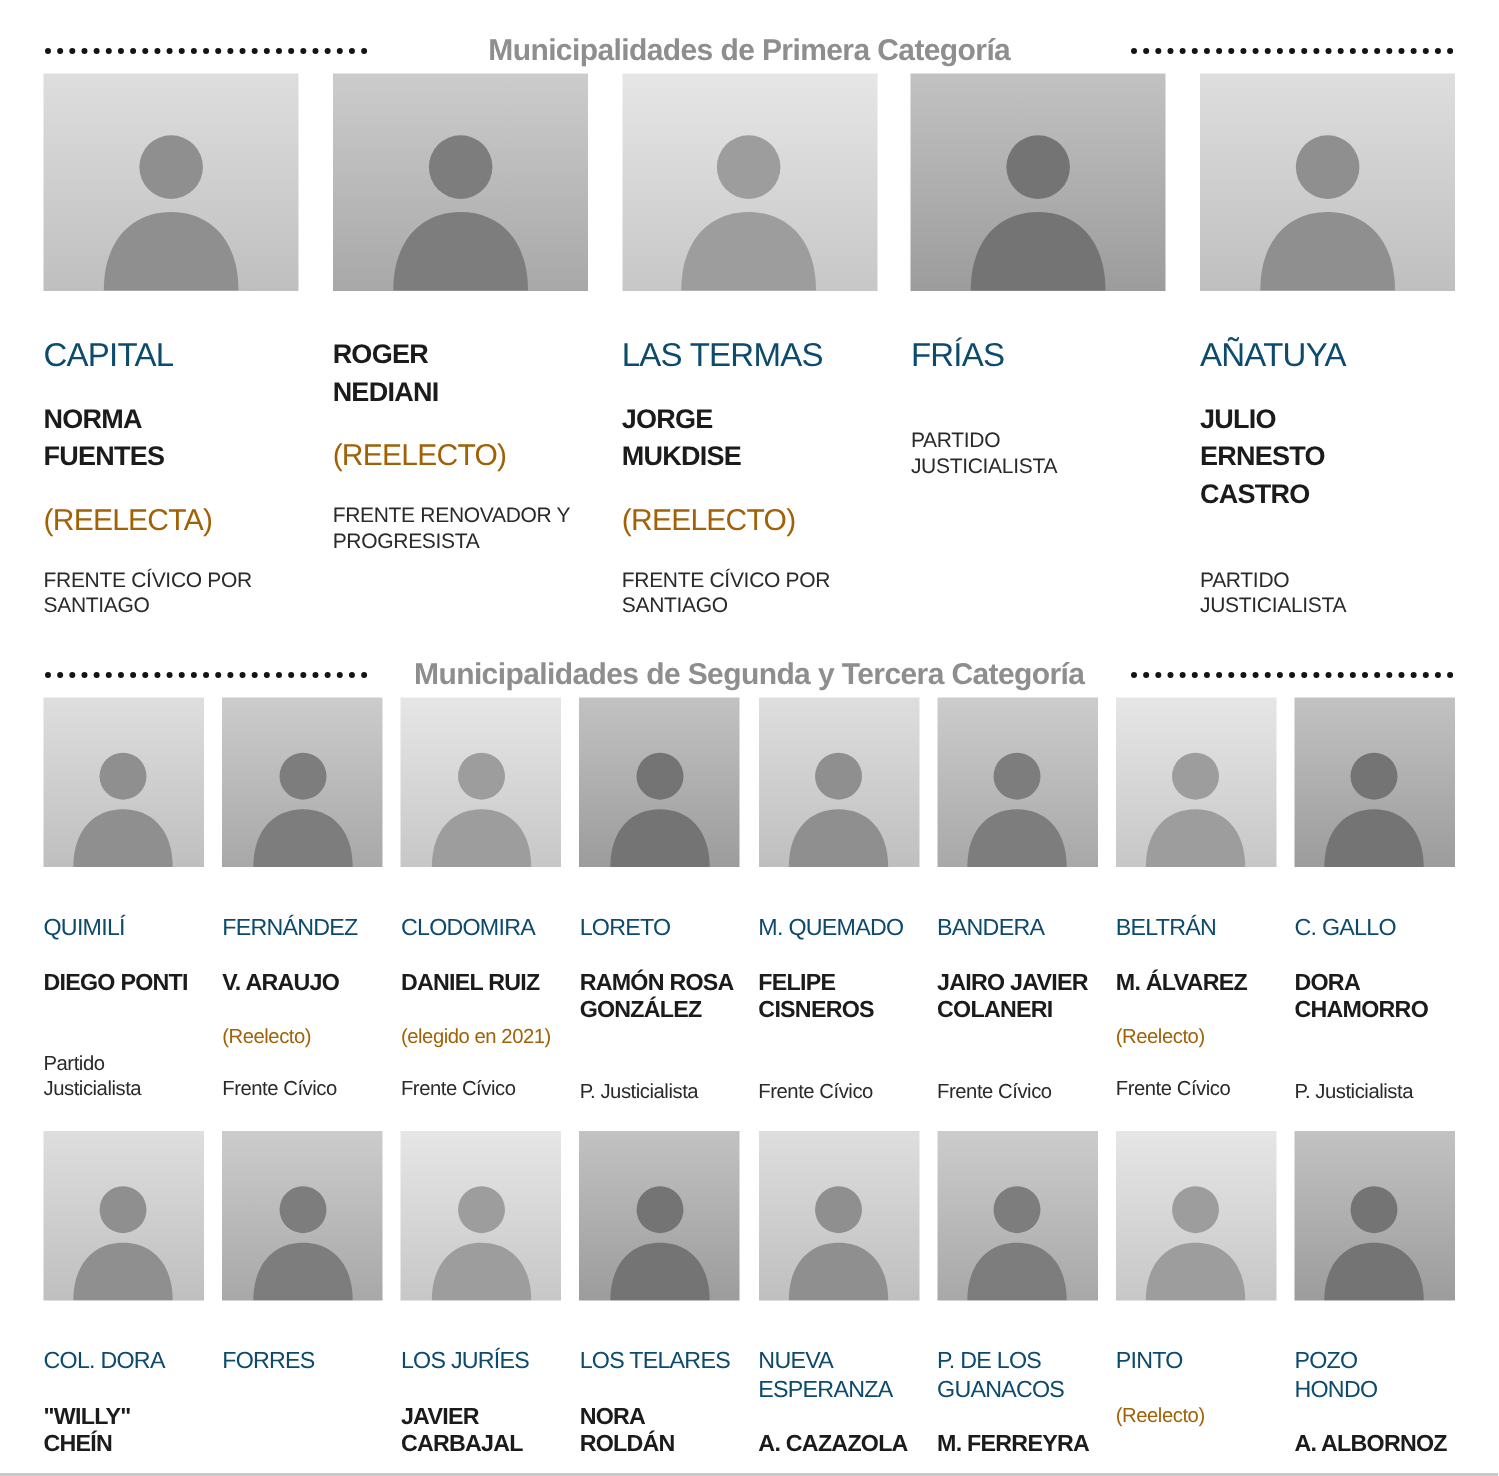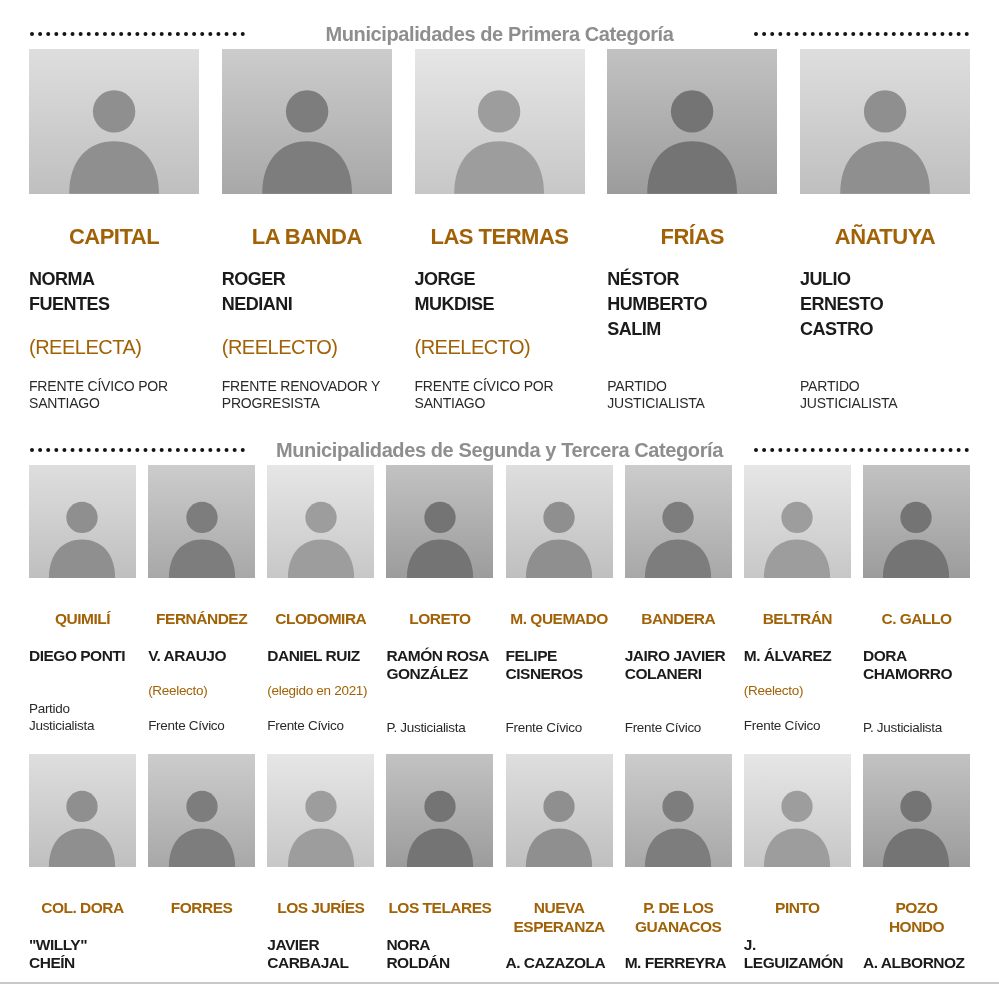--- a/index.html
+++ b/index.html
@@ -41,21 +41,21 @@
   .tone0 { background:linear-gradient(180deg,#dedede 0%,#bfbfbf 100%); }
   .tone1 { background:linear-gradient(180deg,#cccccc 0%,#a8a8a8 100%); }
   .tone2 { background:linear-gradient(180deg,#e6e6e6 0%,#c7c7c7 100%); }
   .tone3 { background:linear-gradient(180deg,#c2c2c2 0%,#9c9c9c 100%); }
   .tone0 .sil { fill:#8f8f8f; } .tone1 .sil { fill:#7d7d7d; }
   .tone2 .sil { fill:#9d9d9d; } .tone3 .sil { fill:#747474; }
 
   
   .txt { margin-top:12px; white-space:pre-line; }
   .row-small-1 .txt, .row-small-2 .txt, .row-small-3 .txt { margin-top:14px; }
-  .town  { color:#a16207; font-weight:bold;text-align:center; }
+  .town  { color:#0c4a6e; font-weight:normal; }
   .name  { color:#1b1b1b; font-weight:bold; }
   .note  { color:#a16207; font-weight:normal; }
   .party { color:#2a2a2a; font-weight:normal; }
 
   .row-large .town  { font-size:22px; line-height:25px; letter-spacing:-0.5px; }
   .row-large .name  { font-size:18px; line-height:25px; letter-spacing:-0.5px; }
   .row-large .note  { font-size:20px; line-height:25px; letter-spacing:-0.5px; }
   .row-large .party { font-size:14px; line-height:17px; letter-spacing:-0.2px; }
 
   .row-small-1 .town, .row-small-2 .town, .row-small-3 .town,
@@ -101,21 +101,20 @@
     </div>
   </div>
       <div class="card">
     <div class="photo tone1">
       <svg viewBox="0 0 100 100" preserveAspectRatio="xMidYMax meet" aria-hidden="true">
         <circle class="sil" cx="50" cy="34" r="17"></circle>
         <path class="sil" d="M14 100 C14 72 30 58 50 58 C70 58 86 72 86 100 Z"></path>
       </svg>
     </div>
     <div class="txt">
-      <div class="town">LA BANDA</div>
       <div class="name">ROGER
 NEDIANI</div>
       <div class="note">(REELECTO)</div>
       <div class="party">FRENTE RENOVADOR Y
 PROGRESISTA</div>
     </div>
   </div>
       <div class="card">
     <div class="photo tone2">
       <svg viewBox="0 0 100 100" preserveAspectRatio="xMidYMax meet" aria-hidden="true">
@@ -134,23 +133,20 @@
   </div>
       <div class="card">
     <div class="photo tone3">
       <svg viewBox="0 0 100 100" preserveAspectRatio="xMidYMax meet" aria-hidden="true">
         <circle class="sil" cx="50" cy="34" r="17"></circle>
         <path class="sil" d="M14 100 C14 72 30 58 50 58 C70 58 86 72 86 100 Z"></path>
       </svg>
     </div>
     <div class="txt">
       <div class="town">FRÍAS</div>
-      <div class="name">NÉSTOR
-HUMBERTO
-SALIM</div>
       <div class="note"></div>
       <div class="party">PARTIDO
 JUSTICIALISTA</div>
     </div>
   </div>
       <div class="card">
     <div class="photo tone0">
       <svg viewBox="0 0 100 100" preserveAspectRatio="xMidYMax meet" aria-hidden="true">
         <circle class="sil" cx="50" cy="34" r="17"></circle>
         <path class="sil" d="M14 100 C14 72 30 58 50 58 C70 58 86 72 86 100 Z"></path>
@@ -382,21 +378,20 @@
   </div>
       <div class="card">
     <div class="photo tone2">
       <svg viewBox="0 0 100 100" preserveAspectRatio="xMidYMax meet" aria-hidden="true">
         <circle class="sil" cx="50" cy="34" r="17"></circle>
         <path class="sil" d="M14 100 C14 72 30 58 50 58 C70 58 86 72 86 100 Z"></path>
       </svg>
     </div>
     <div class="txt">
       <div class="town">PINTO</div>
-      <div class="name">J. LEGUIZAMÓN</div>
       <div class="note">(Reelecto)</div>
       
     </div>
   </div>
       <div class="card">
     <div class="photo tone3">
       <svg viewBox="0 0 100 100" preserveAspectRatio="xMidYMax meet" aria-hidden="true">
         <circle class="sil" cx="50" cy="34" r="17"></circle>
         <path class="sil" d="M14 100 C14 72 30 58 50 58 C70 58 86 72 86 100 Z"></path>
       </svg>

